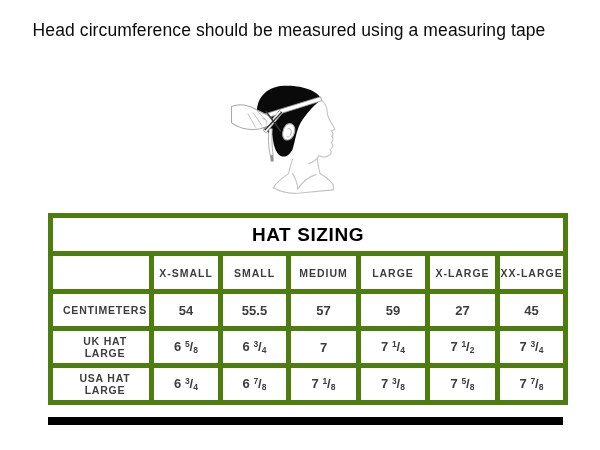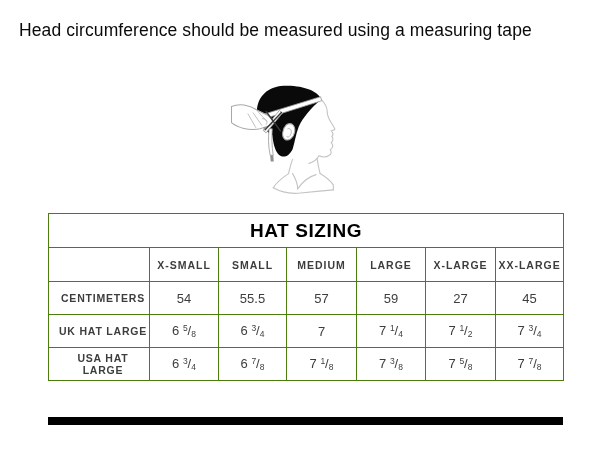--- a/index.html
+++ b/index.html
@@ -6,51 +6,52 @@
   body{
     width:600px;height:450px;position:relative;overflow:hidden;
     background:#ffffff;
     font-family:"Liberation Sans", sans-serif;
   }
   
   .intro{
     position:absolute;left:19px;top:16px;width:540px;
     font-size:17.5px;line-height:28.5px;color:#0a0a0a;
     letter-spacing:0.1px;
+    text-align:center;
   }
   
   .illus{position:absolute;left:230px;top:84px;width:115px;height:112px;}
   
   .sizing-table{
     position:absolute;left:48px;top:213px;
     border-collapse:collapse;table-layout:fixed;
     width:515px;
   }
   .sizing-table th,.sizing-table td{
-    border:1px solid #4d7c0f;
+    border:5px solid #4d7c0f;
     text-align:center;vertical-align:middle;
     padding:0;
     color:#3d3d3d;
   }
   .title-row th{
     height:33px;
     font-size:19px;font-weight:bold;letter-spacing:0.6px;color:#000000;
   }
   .head-row th{
     height:33px;
     font-size:10.5px;font-weight:bold;letter-spacing:1px;
   }
   .data-row td{height:32px;}
   .label-cell{
     text-align:right;
     font-size:10.5px;font-weight:bold;letter-spacing:0.8px;
     padding-left:8px !important;
   }
   .value-cell{
-    font-size:13px;font-weight:normal;color:#3a3a3a;
+    font-size:13px;font-weight:bold;color:#3a3a3a;
     white-space:nowrap;
   }
   .value-cell sup{font-size:8.5px;vertical-align:4px;}
   .value-cell sub{font-size:8.5px;vertical-align:-2px;}
   .bottom-bar{
     position:absolute;left:48px;top:417px;width:515px;height:8px;
     background:#000000;
   }
 </style>
 </head>

